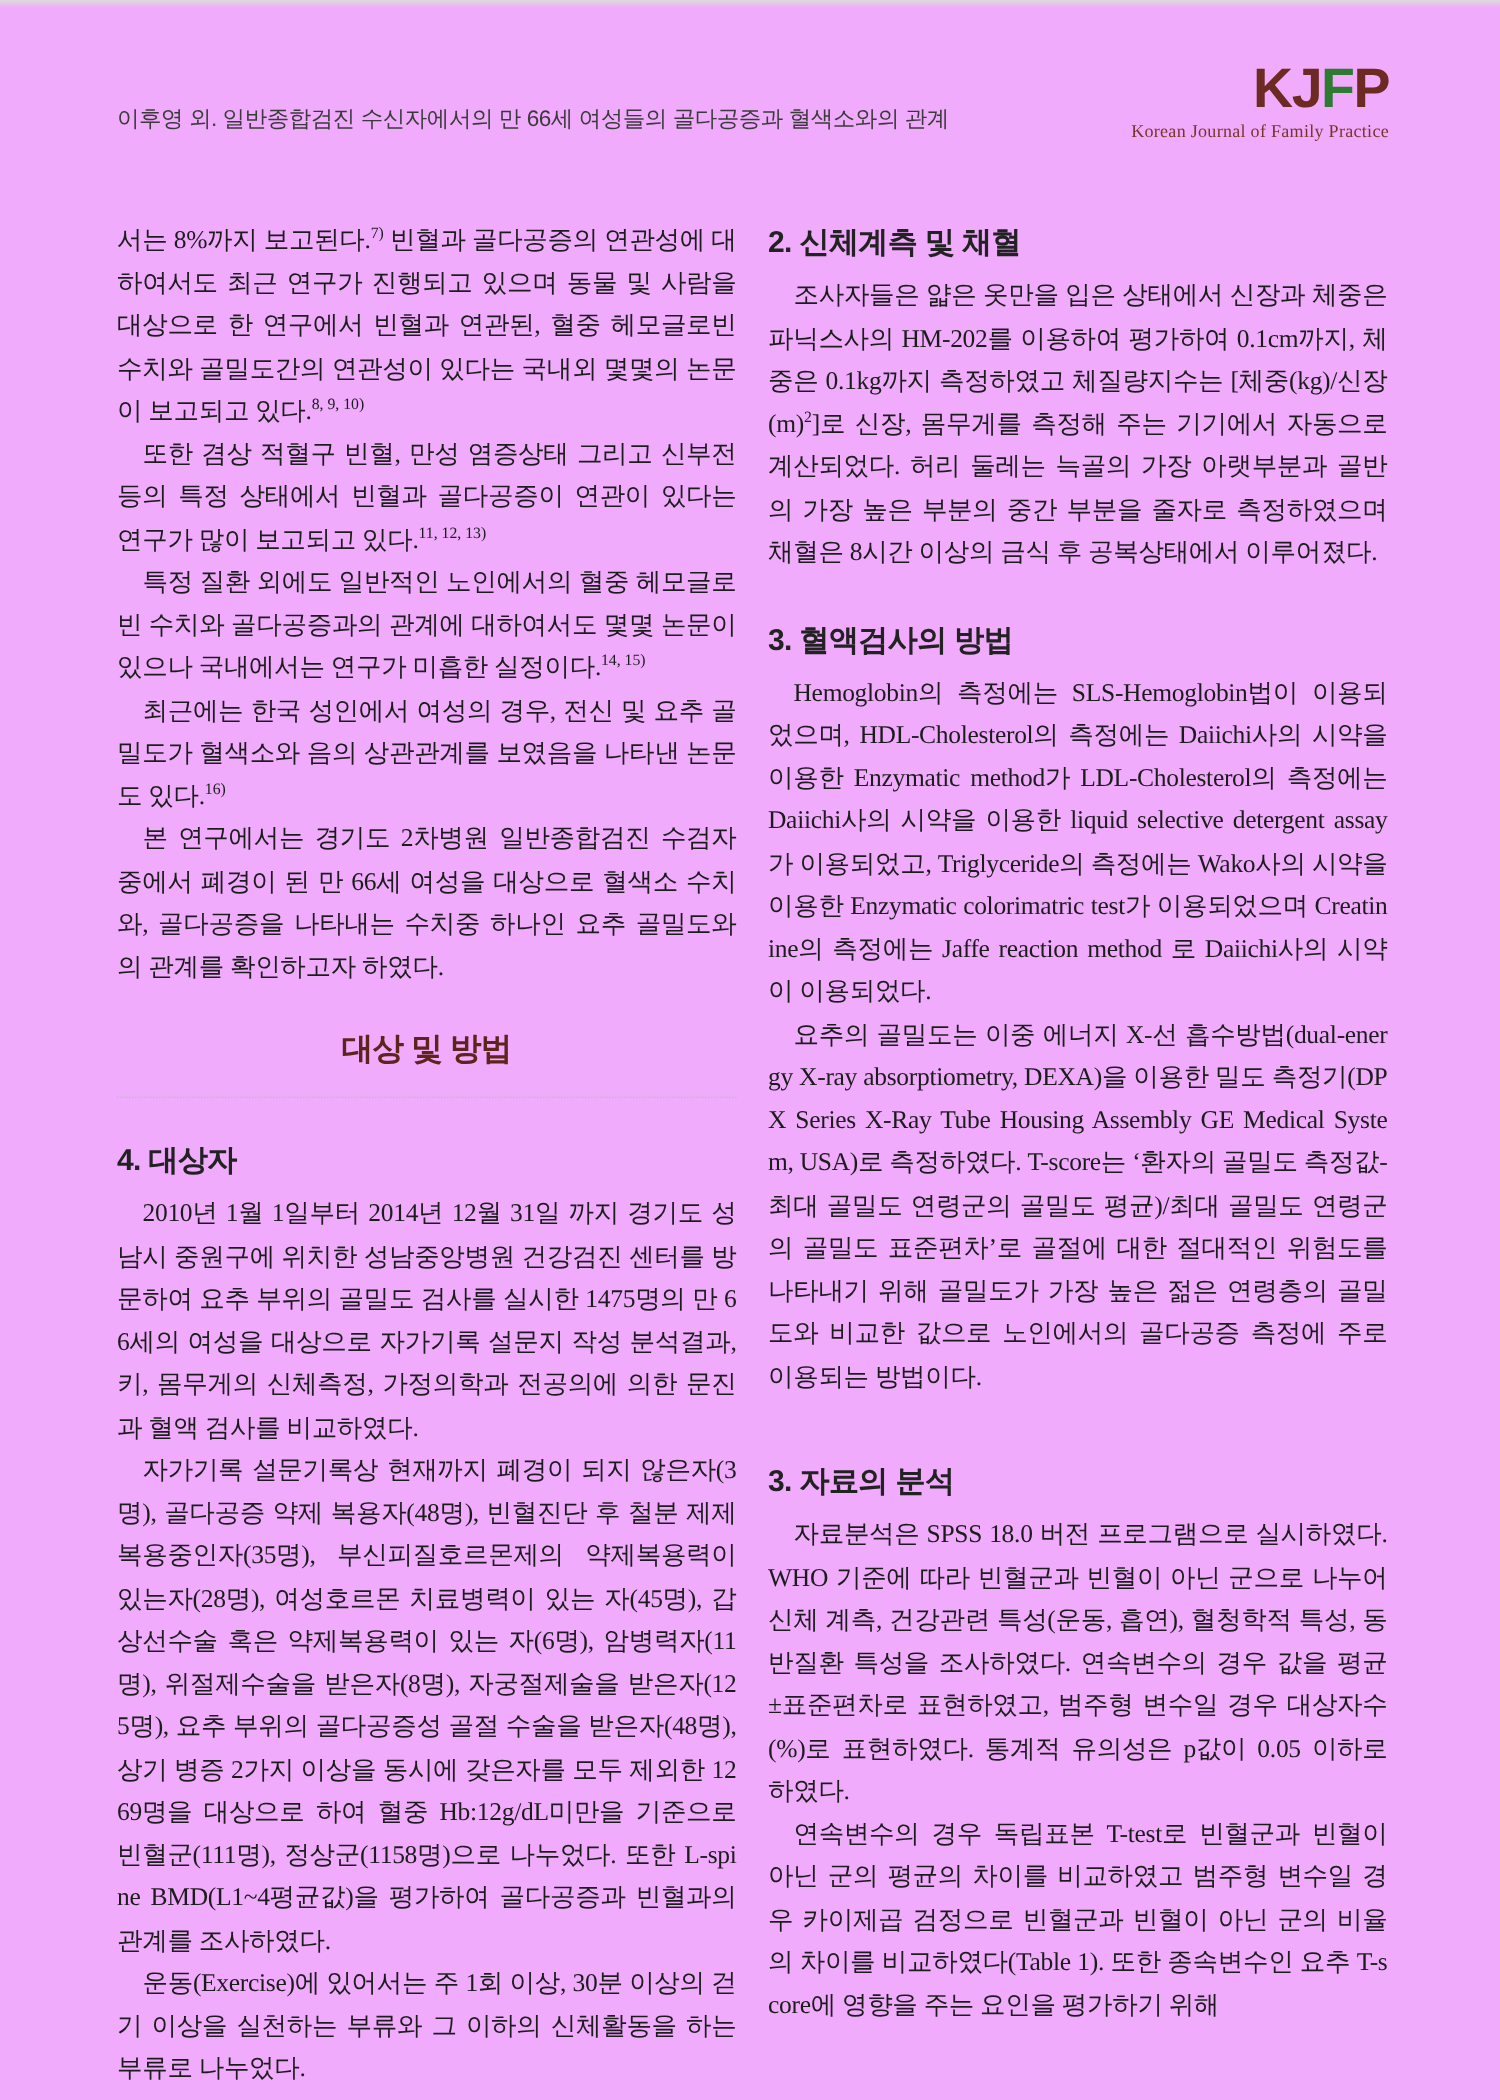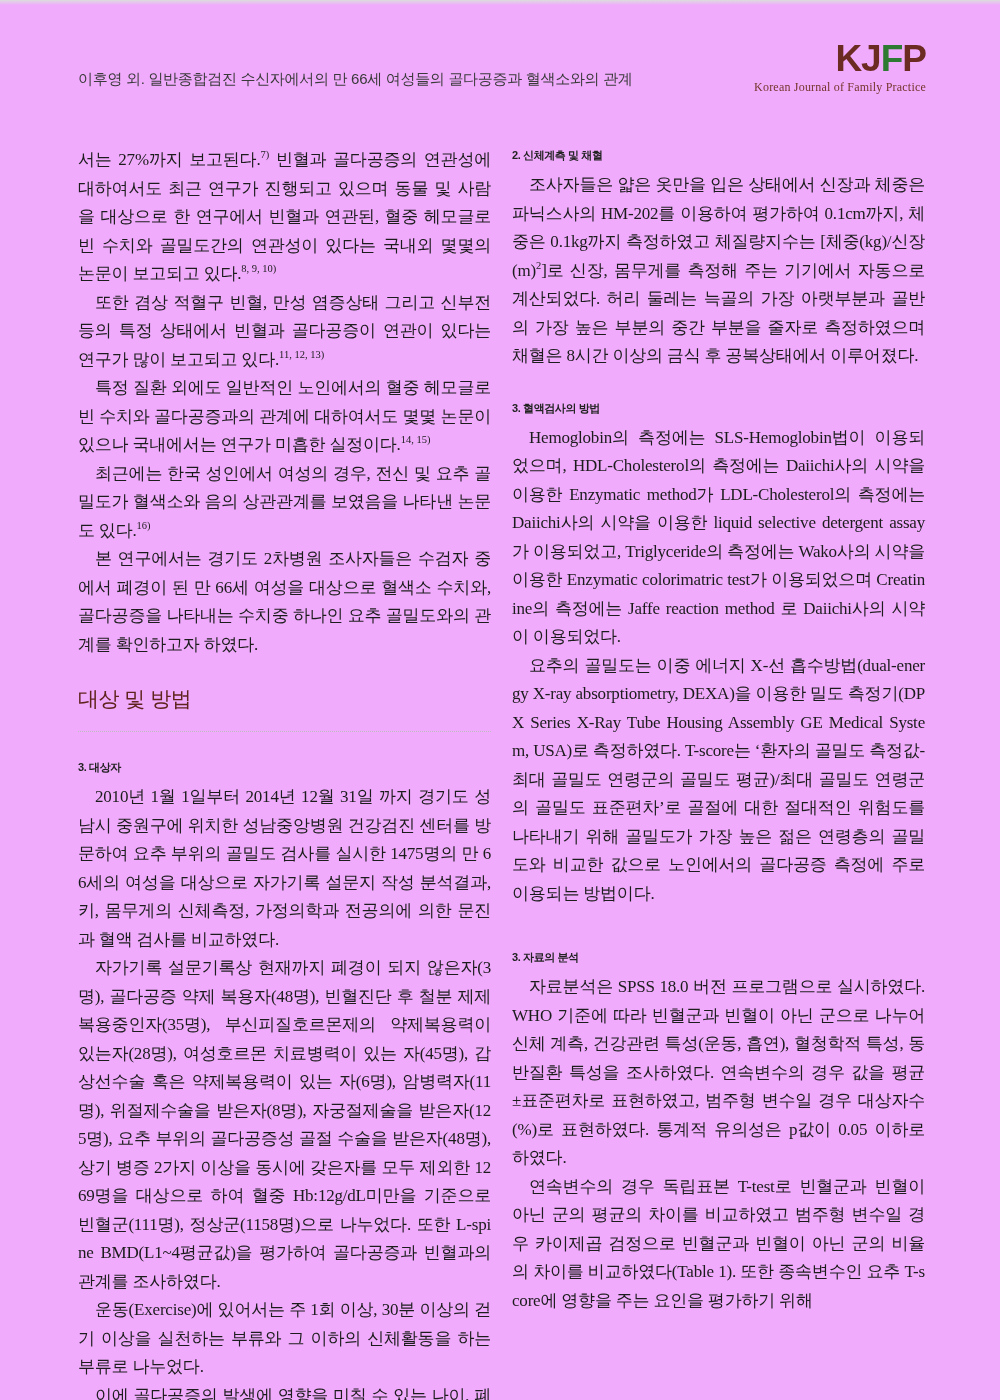--- a/index.html
+++ b/index.html
@@ -48,57 +48,58 @@
     text-align:justify;word-break:break-all;
     letter-spacing:-0.2px;
   }
   p.indent{text-indent:17px;}
   sup.ref{
     font-size:10.5px;line-height:0;vertical-align:super;letter-spacing:0;
   }
   h2.section{
     margin:26px 0 0 0;
     font-family:"Liberation Sans","DejaVu Sans",sans-serif;
-    font-size:21px;font-weight:normal;color:#5f231d;letter-spacing:-0.5px;
+    font-size:21px;font-weight:bold;color:#5f231d;letter-spacing:-0.5px;
     padding-bottom:18px;
     border-bottom:1px dotted #bdbdbd;
+    text-align:center;
   }
   h3.sub{
     margin:28px 0 8px 0;
     font-family:"Liberation Sans","DejaVu Sans",sans-serif;
-    font-size:11px;font-weight:bold;color:#222;letter-spacing:-0.4px;
+    font-size:20px;font-weight:bold;color:#222;letter-spacing:-0.4px;
   }
   h3.sub.first{margin-top:2px;}
   h3.sub.gap-lg{margin-top:42px;}
   h3.sub.gap-md{margin-top:30px;}
 </style>
 </head>
 <body>
 
 <div class="page">
 
   <div class="running-title">이후영 외. 일반종합검진 수신자에서의 만 66세 여성들의 골다공증과 혈색소와의 관계</div>
 
   <div class="logo-block">
     <div class="logo-word"><span class="logo-maroon">KJ</span><span class="logo-green">F</span><span class="logo-maroon">P</span></div>
     <div class="logo-sub">Korean Journal of Family Practice</div>
   </div>
 
   <div class="columns">
 
     <div class="col">
-      <p class="body"><span>서는 27%까지 보고된다.</span><sup class="ref">7)</sup><span> 빈혈과 골다공증의 연관성에 대하여서도 최근 연구가 진행되고 있으며 동물 및 사람을 대상으로 한 연구에서 빈혈과 연관된, 혈중 헤모글로빈 수치와 골밀도간의 연관성이 있다는 국내외 몇몇의 논문이 보고되고 있다.</span><sup class="ref">8, 9, 10)</sup></p>
+      <p class="body"><span>서는 8%까지 보고된다.</span><sup class="ref">7)</sup><span> 빈혈과 골다공증의 연관성에 대하여서도 최근 연구가 진행되고 있으며 동물 및 사람을 대상으로 한 연구에서 빈혈과 연관된, 혈중 헤모글로빈 수치와 골밀도간의 연관성이 있다는 국내외 몇몇의 논문이 보고되고 있다.</span><sup class="ref">8, 9, 10)</sup></p>
       <p class="body indent"><span>또한 겸상 적혈구 빈혈, 만성 염증상태 그리고 신부전등의 특정 상태에서 빈혈과 골다공증이 연관이 있다는 연구가 많이 보고되고 있다.</span><sup class="ref">11, 12, 13)</sup></p>
       <p class="body indent"><span>특정 질환 외에도 일반적인 노인에서의 혈중 헤모글로빈 수치와 골다공증과의 관계에 대하여서도 몇몇 논문이 있으나 국내에서는 연구가 미흡한 실정이다.</span><sup class="ref">14, 15)</sup></p>
       <p class="body indent"><span>최근에는 한국 성인에서 여성의 경우, 전신 및 요추 골밀도가 혈색소와 음의 상관관계를 보였음을 나타낸 논문도 있다.</span><sup class="ref">16)</sup></p>
-      <p class="body indent">본 연구에서는 경기도 2차병원 조사자들은 수검자 중에서 폐경이 된 만 66세 여성을 대상으로 혈색소 수치와, 골다공증을 나타내는 수치중 하나인 요추 골밀도와의 관계를 확인하고자 하였다.</p>
+      <p class="body indent">본 연구에서는 경기도 2차병원 일반종합검진 수검자 중에서 폐경이 된 만 66세 여성을 대상으로 혈색소 수치와, 골다공증을 나타내는 수치중 하나인 요추 골밀도와의 관계를 확인하고자 하였다.</p>
 
       <h2 class="section">대상 및 방법</h2>
 
-      <h3 class="sub">3. 대상자</h3>
+      <h3 class="sub">4. 대상자</h3>
       <p class="body indent">2010년 1월 1일부터 2014년 12월 31일 까지 경기도 성남시 중원구에 위치한 성남중앙병원 건강검진 센터를 방문하여 요추 부위의 골밀도 검사를 실시한 1475명의 만 66세의 여성을 대상으로 자가기록 설문지 작성 분석결과, 키, 몸무게의 신체측정, 가정의학과 전공의에 의한 문진과 혈액 검사를 비교하였다.</p>
       <p class="body indent">자가기록 설문기록상 현재까지 폐경이 되지 않은자(3명), 골다공증 약제 복용자(48명), 빈혈진단 후 철분 제제 복용중인자(35명), 부신피질호르몬제의 약제복용력이 있는자(28명), 여성호르몬 치료병력이 있는 자(45명), 갑상선수술 혹은 약제복용력이 있는 자(6명), 암병력자(11명), 위절제수술을 받은자(8명), 자궁절제술을 받은자(125명), 요추 부위의 골다공증성 골절 수술을 받은자(48명), 상기 병증 2가지 이상을 동시에 갖은자를 모두 제외한 1269명을 대상으로 하여 혈중 Hb:12g/dL미만을 기준으로 빈혈군(111명), 정상군(1158명)으로 나누었다. 또한 L-spine BMD(L1~4평균값)을 평가하여 골다공증과 빈혈과의 관계를 조사하였다.</p>
       <p class="body indent">운동(Exercise)에 있어서는 주 1회 이상, 30분 이상의 걷기 이상을 실천하는 부류와 그 이하의 신체활동을 하는 부류로 나누었다.</p>
       <p class="body indent">이에 골다공증의 발생에 영향을 미칠 수 있는 나이, 폐경 후 기간, 초경 시작나이, 당뇨병 약제복용, 고혈압 약제복용, 흡연, 운동량 등의 변수에 대하여 다변량 회귀분석을 실행 하였다.</p>
     </div>
 
     <div class="col">
       <h3 class="sub first">2. 신체계측 및 채혈</h3>
       <p class="body indent"><span>조사자들은 얇은 옷만을 입은 상태에서 신장과 체중은 파닉스사의 HM-202를 이용하여 평가하여 0.1cm까지, 체중은 0.1kg까지 측정하였고 체질량지수는 [체중(kg)/신장(m)</span><sup class="ref">2</sup><span>]로 신장, 몸무게를 측정해 주는 기기에서 자동으로 계산되었다. 허리 둘레는 늑골의 가장 아랫부분과 골반의 가장 높은 부분의 중간 부분을 줄자로 측정하였으며 채혈은 8시간 이상의 금식 후 공복상태에서 이루어졌다.</span></p>
 

